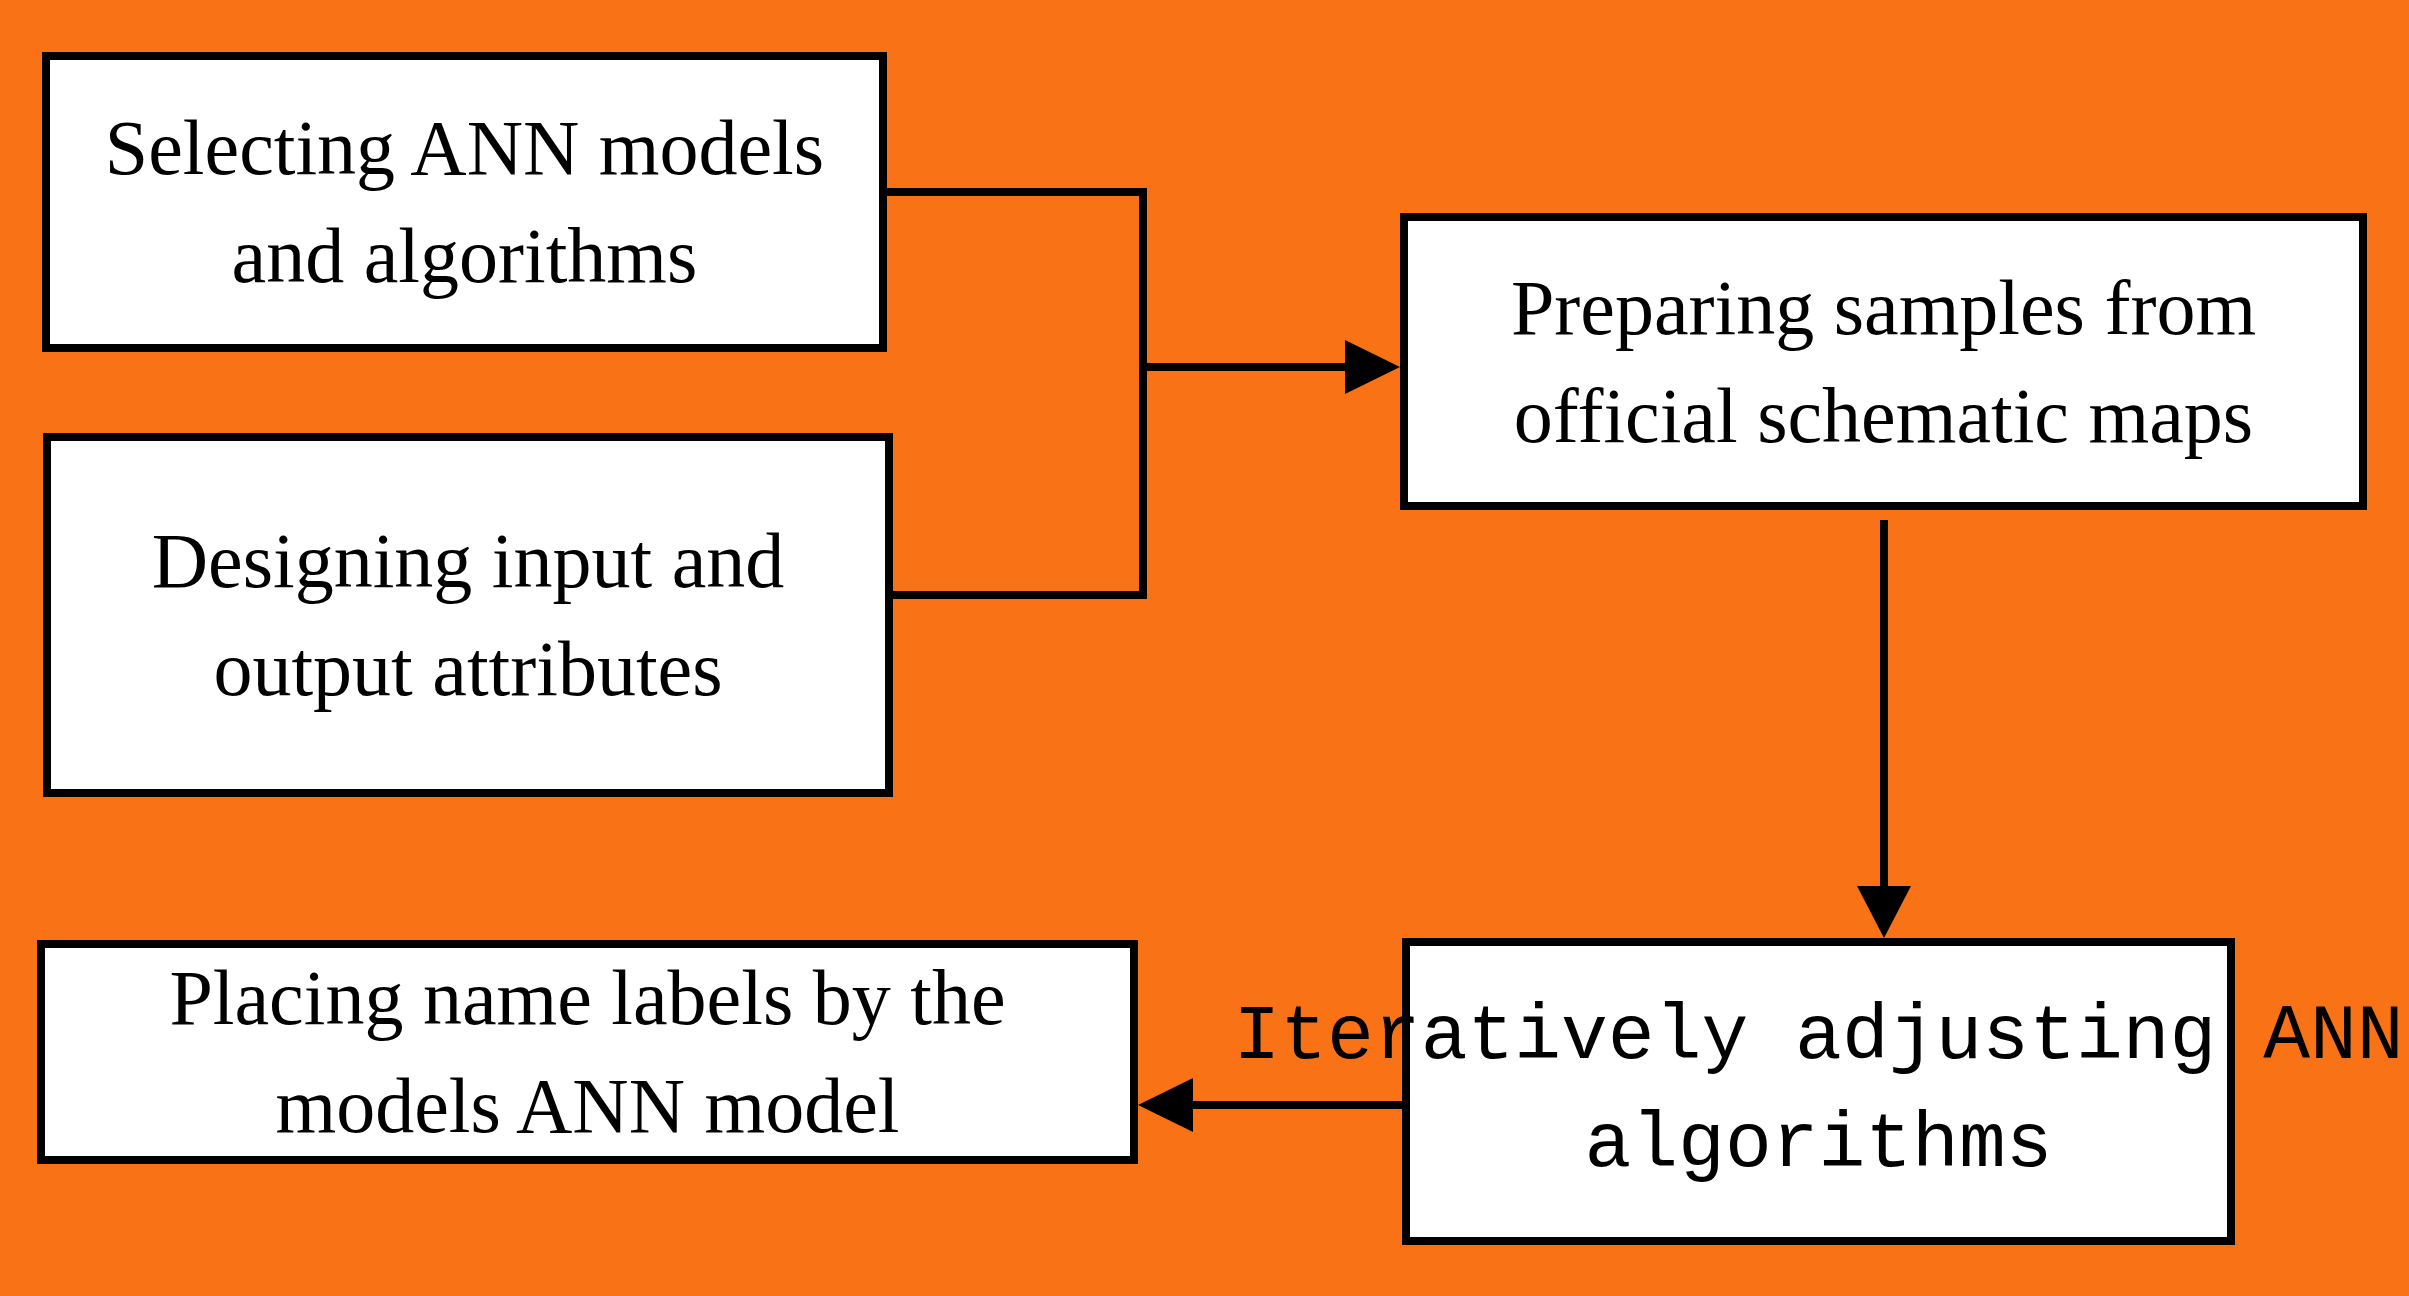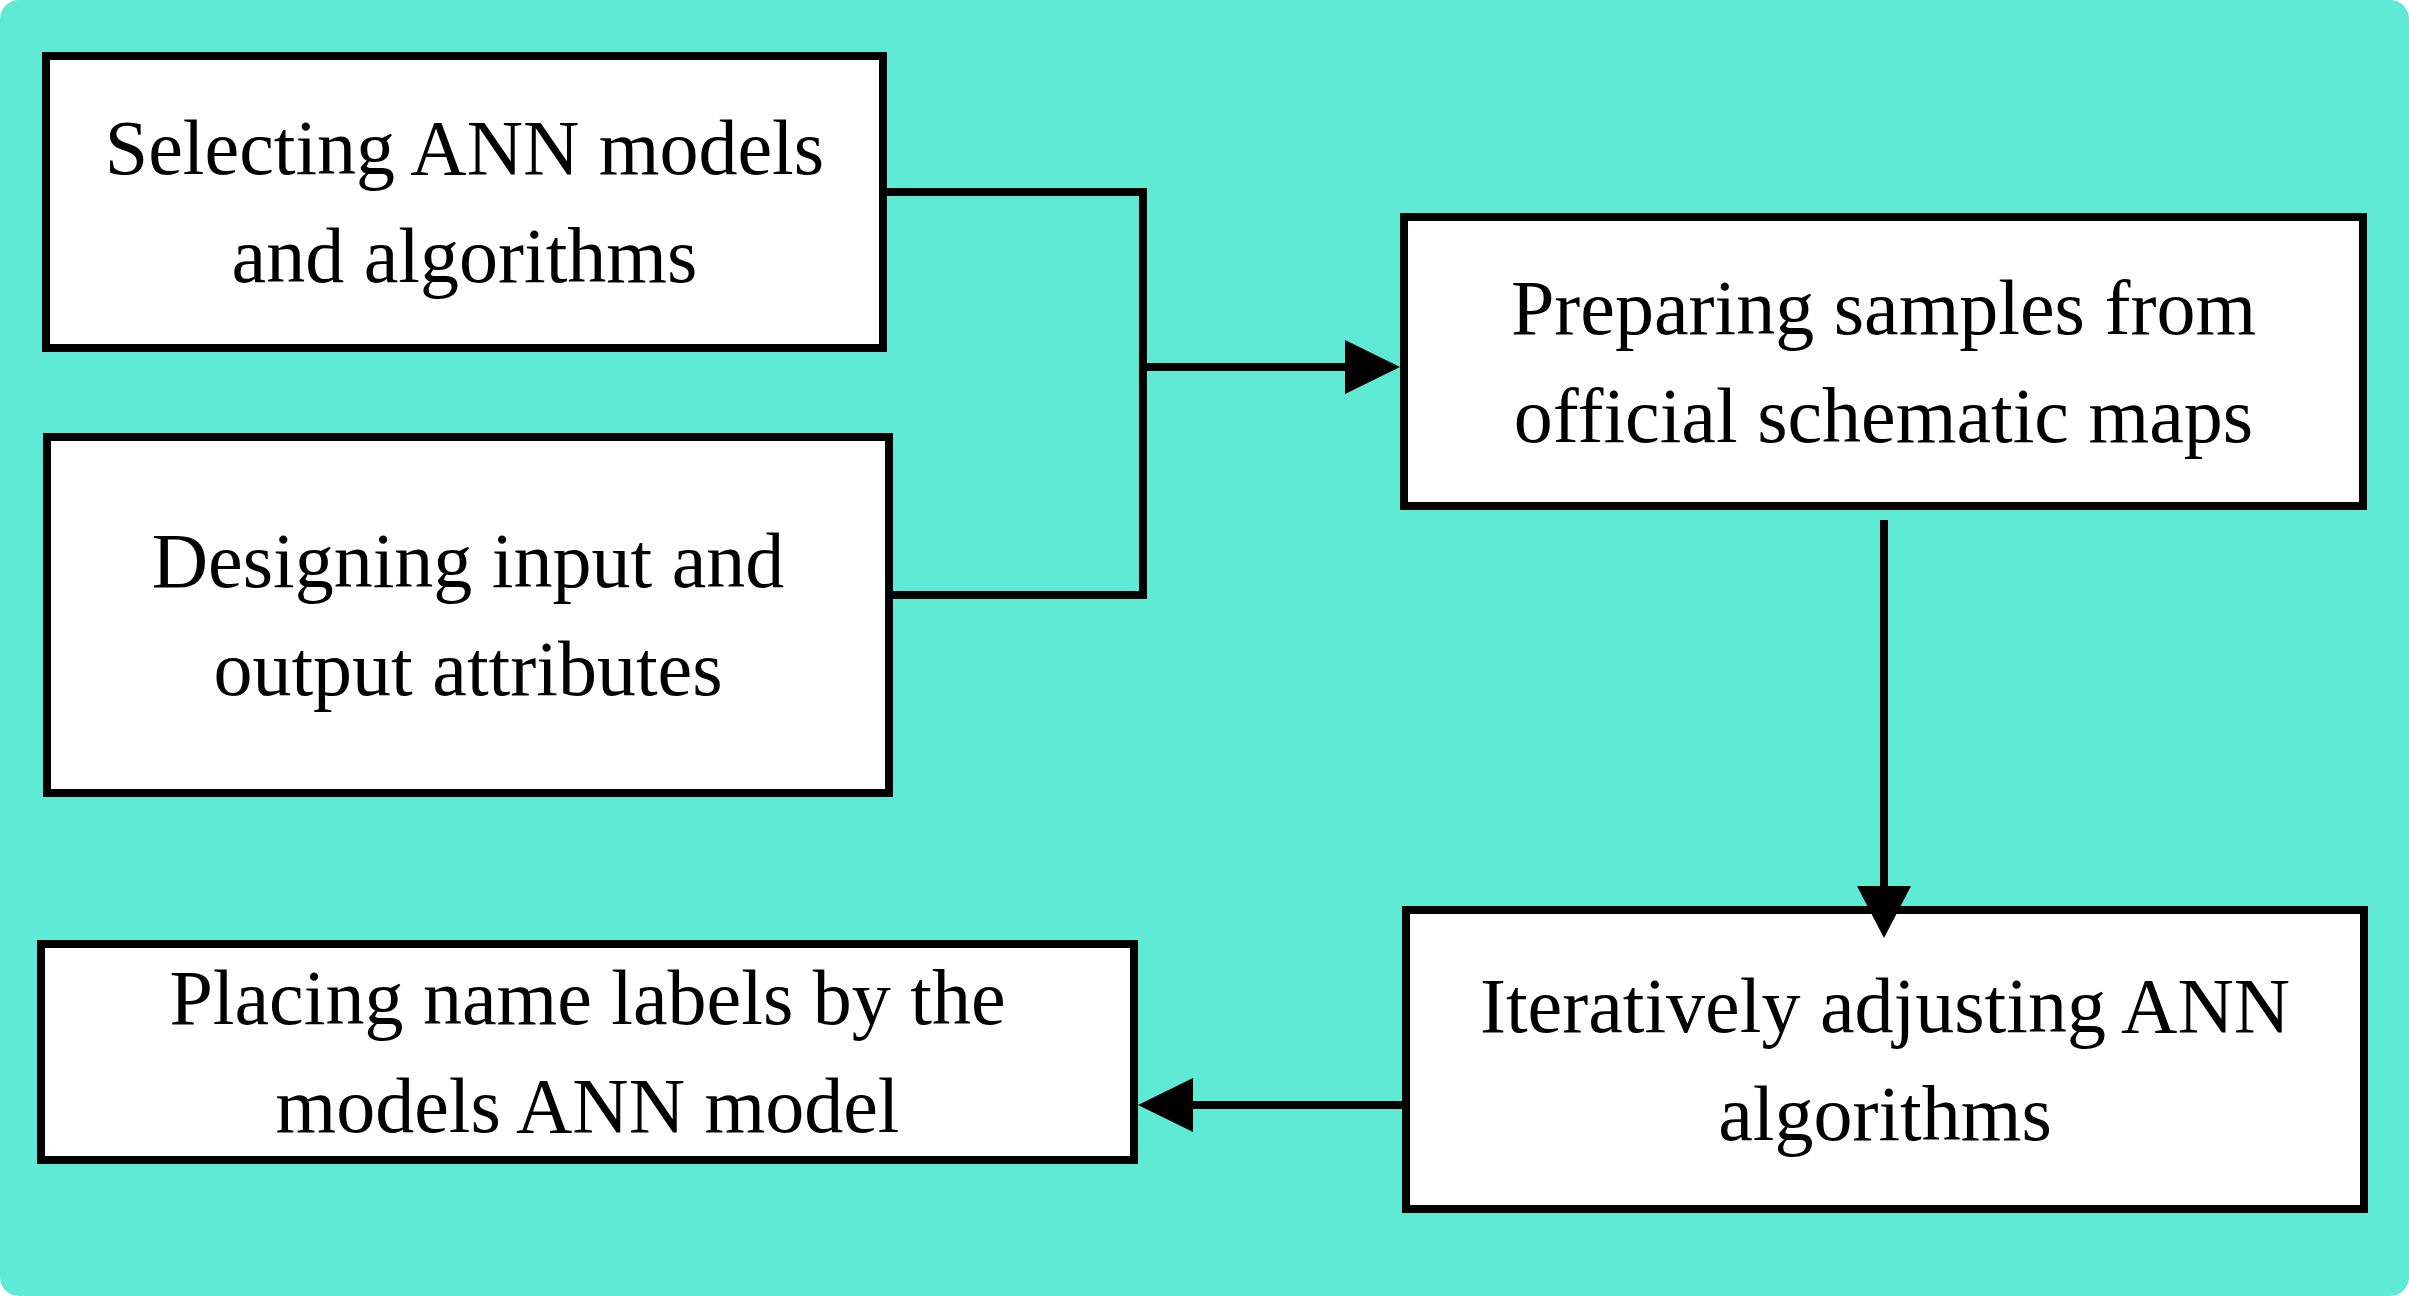--- a/index.html
+++ b/index.html
@@ -4,46 +4,45 @@
 <style>
   html, body {
     margin: 0;
     padding: 0;
     background: #ffffff;
   }
   #canvas {
     position: relative;
     width: 2409px;
     height: 1296px;
-    background: #5eead4;
+    background: #f97316;
     font-family: "Liberation Serif", "DejaVu Serif", serif;
     color: #000000;
     overflow: hidden;
-    border-radius: 19px;
   }
   .fc-box {
     position: absolute;
     box-sizing: border-box;
     border: 8px solid #000000;
     background: #ffffff;
     display: flex;
     flex-direction: column;
     align-items: center;
     justify-content: center;
     text-align: center;
     font-size: 78px;
     line-height: 1.38;
     color: #000000;
   }
   .fc-box span { display: block; white-space: nowrap; }
 
   #box-selecting   { left: 42px;   top: 52px;  width: 845px;  height: 300px; }
   #box-designing   { left: 43px;   top: 433px; width: 850px;  height: 364px; }
   #box-preparing   { left: 1400px; top: 213px; width: 967px;  height: 297px; font-family: Liberation Serif, serif; }
-  #box-adjusting   { left: 1402px; top: 906px; width: 966px;  height: 307px; }
+  #box-adjusting   { left: 1402px; top: 938px; width: 833px;  height: 307px; font-family: Liberation Mono, monospace; }
   #box-placing     { left: 37px;   top: 940px; width: 1101px; height: 224px; }
 
   .line {
     position: absolute;
     background: #000000;
   }
   
   #conn-top    { left: 885px;  top: 188px;  width: 262px; height: 8px; }
   
   #conn-bottom { left: 891px;  top: 591px;  width: 256px; height: 8px; }

